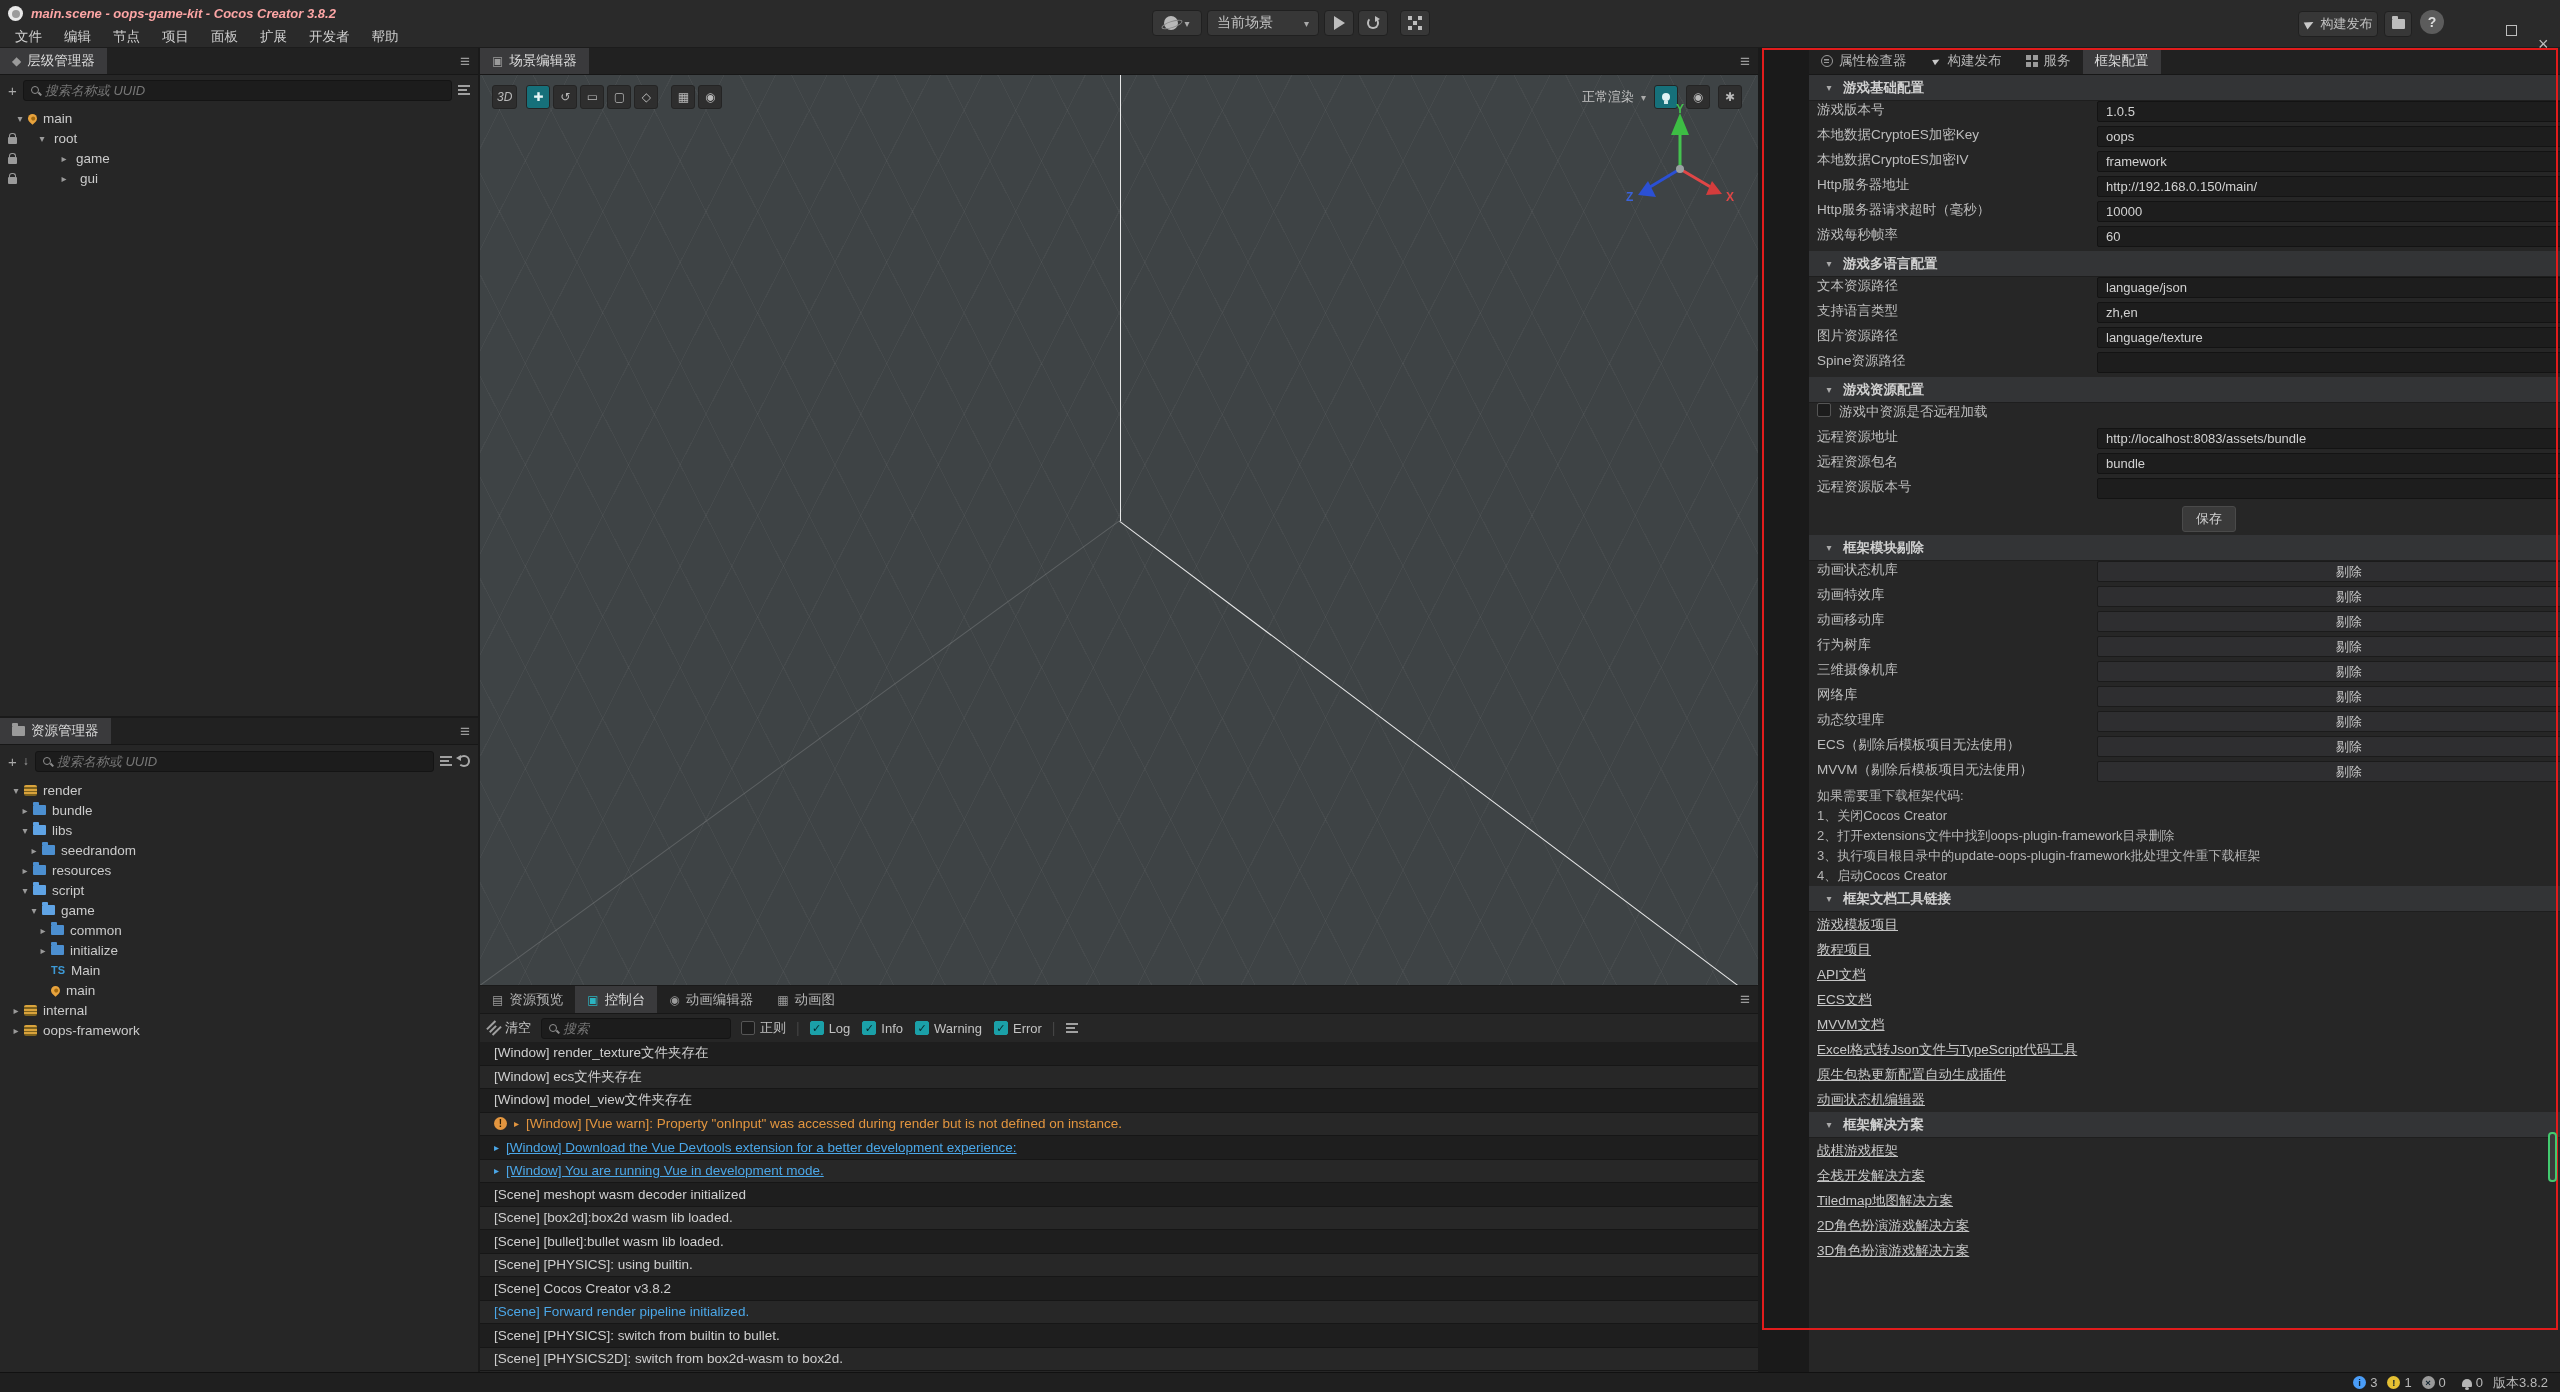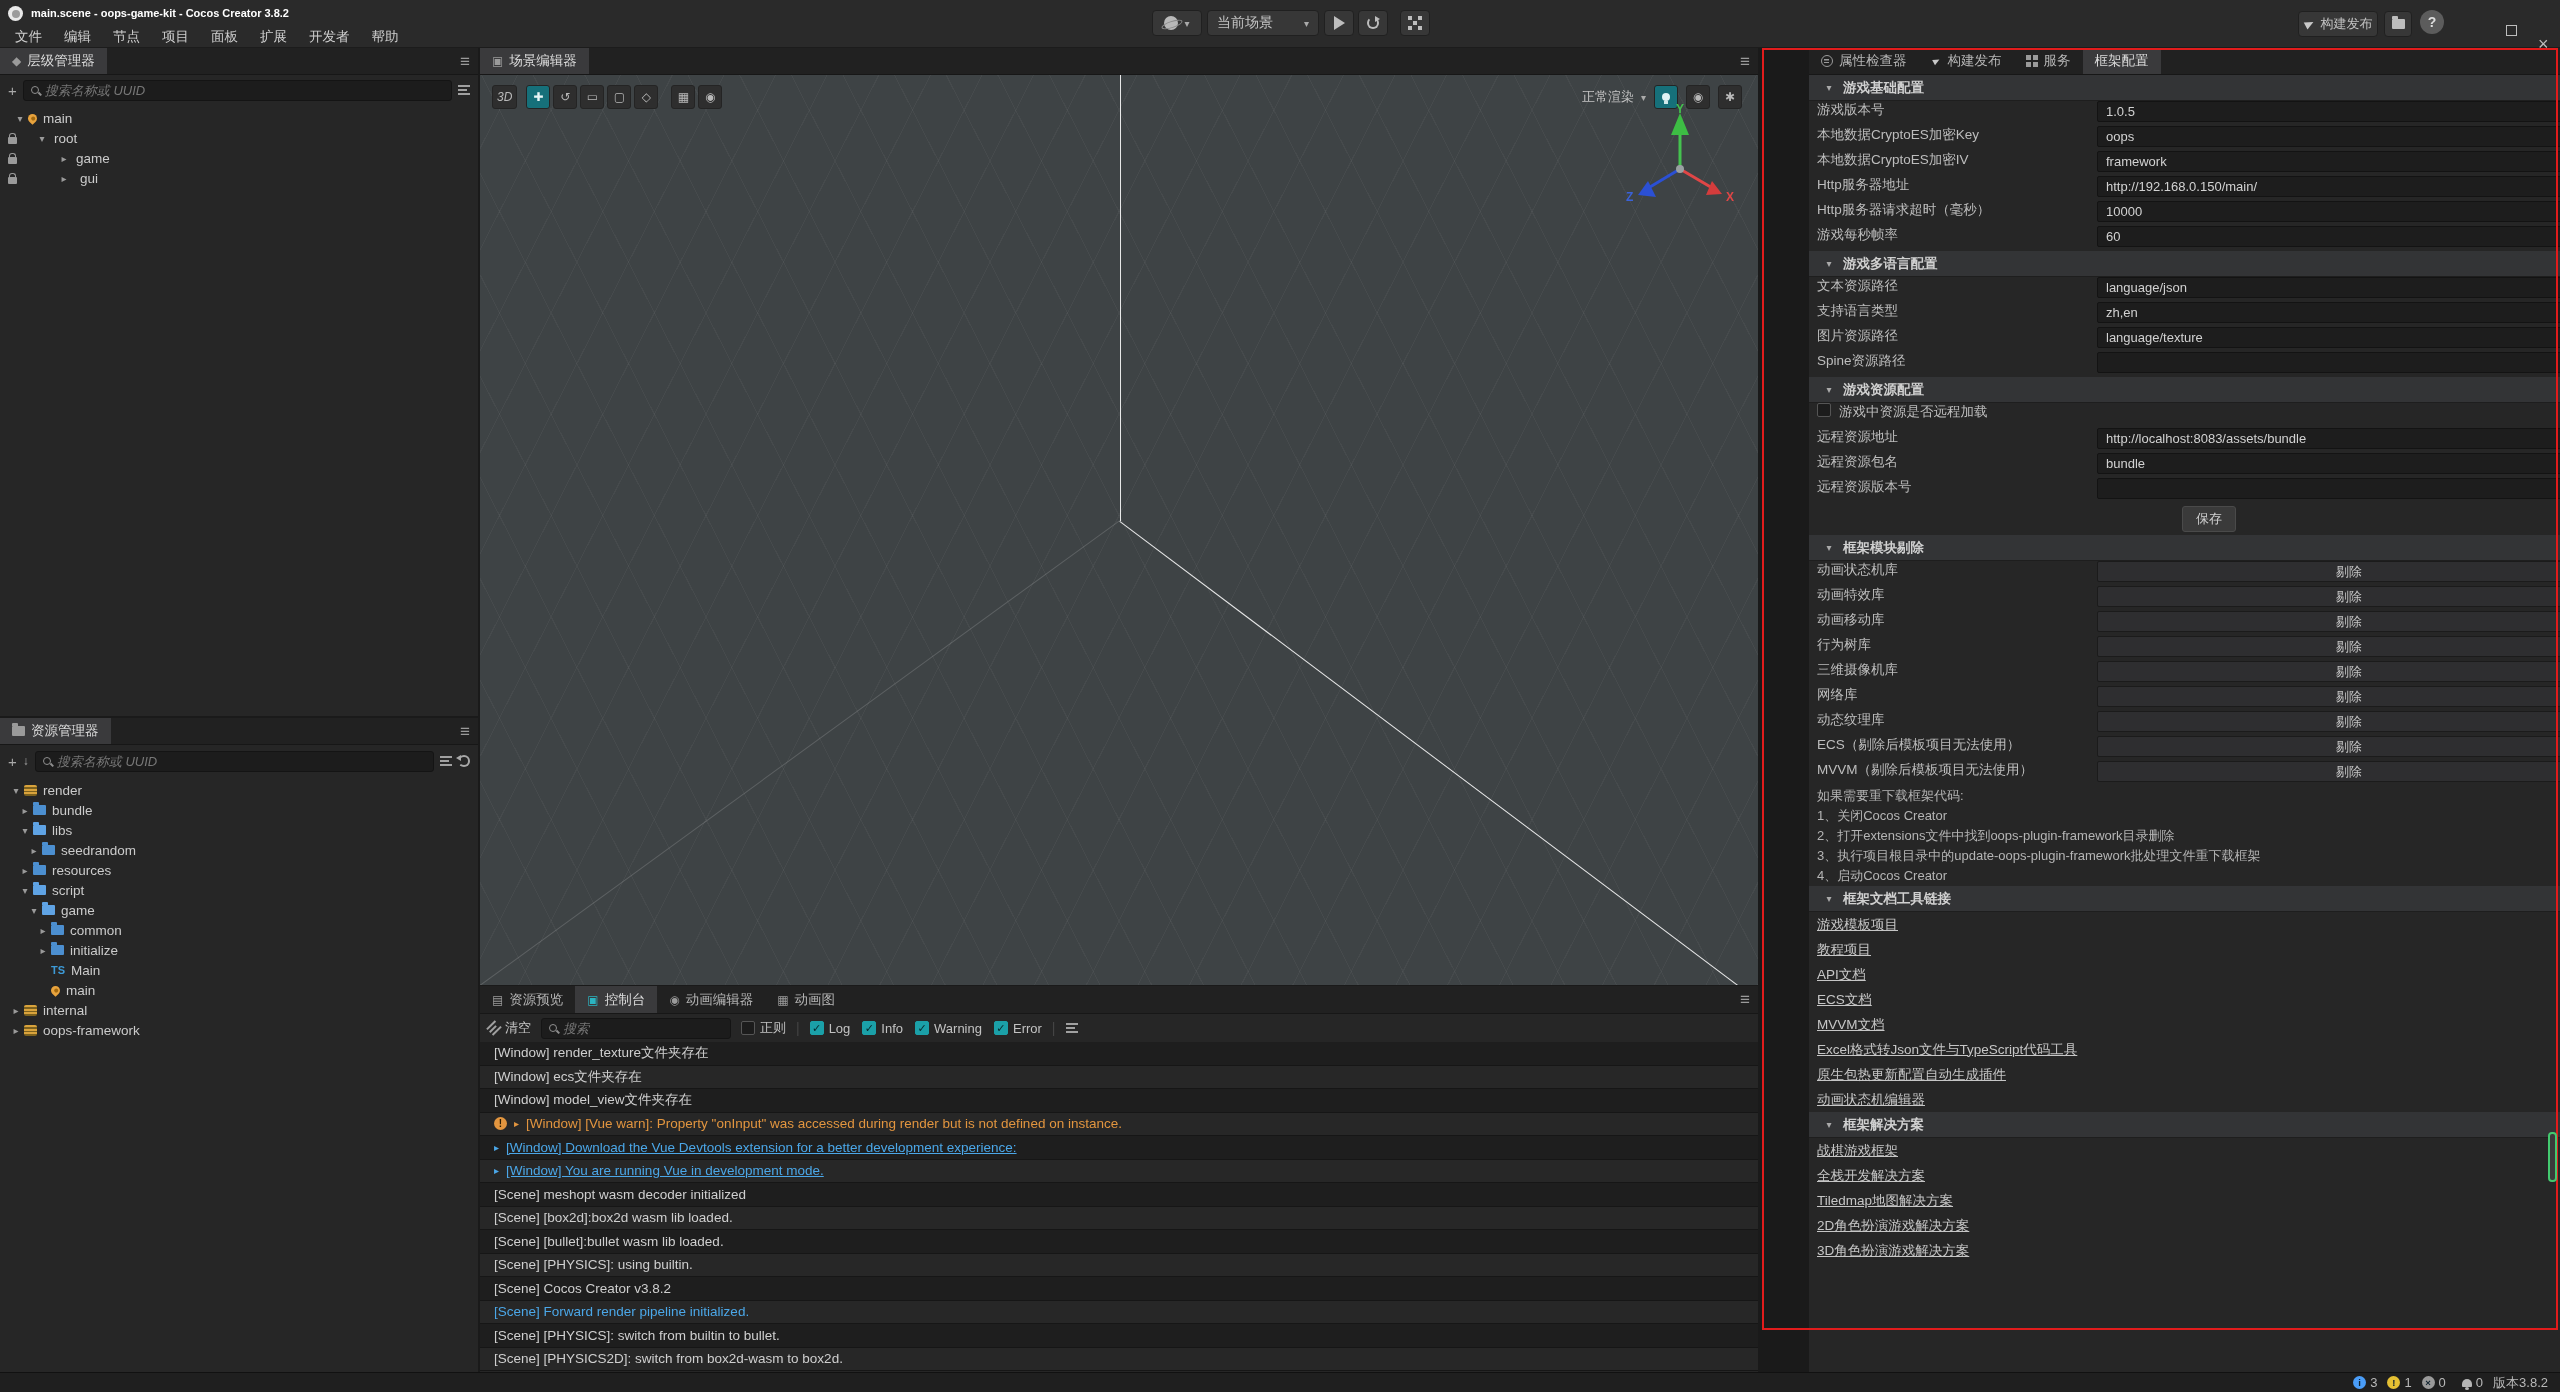--- a/index.html
+++ b/index.html
@@ -2,21 +2,21 @@
 <html><head>
 <meta charset="utf-8">
 <style>
   * { margin:0; padding:0; box-sizing:border-box; }
   html,body { width:2560px; height:1392px; background:#1a1a1a; overflow:hidden;
     font-family:"Liberation Sans","DejaVu Sans",sans-serif; color:#c8c8c8; font-size:14px; }
   .abs { position:absolute; }
 
   
   #titlebar { left:0; top:0; width:2560px; height:26px; background:#2a2a2a; display:flex; align-items:center; padding-left:8px; gap:8px; }
-  #titlebar .title { color:#ffffff; font-weight:bold; font-size:11px; }
+  #titlebar .title { color:#fca5a5; font-weight:bold; font-size:13px;font-style:italic; }
   .logo { width:15px; height:15px; border-radius:50%; background:#e9e9e9; position:relative; overflow:hidden; }
   .logo::after { content:""; position:absolute; left:4px; top:4px; width:8px; height:8px; border-radius:50%; background:#9b9b9b; }
   #menubar { left:0; top:26px; width:2560px; height:22px; background:#2a2a2a; display:flex; align-items:center; padding-left:4px; border-bottom:1px solid #1c1c1c; }
   .menu-item { padding:0 11px; color:#cfcfcf; font-size:13.5px; line-height:22px; cursor:default; }
 
   .topbtn { background:#373737; border:1px solid #202020; border-radius:4px; height:26px; display:flex; align-items:center; justify-content:center; color:#c2c2c2; }
   .i-caret { font-size:10px; color:#aaa; }
   .i-planet { width:14px; height:14px; border-radius:50%; background:#b9b9b9; position:relative; }
   .i-planet::after { content:""; position:absolute; left:-3px; top:5px; width:20px; height:5px; border:1px solid #8b8b8b; border-radius:50%; transform:rotate(-18deg); }
   .i-play { width:0; height:0; border-left:11px solid #bdbdbd; border-top:7px solid transparent; border-bottom:7px solid transparent; }

